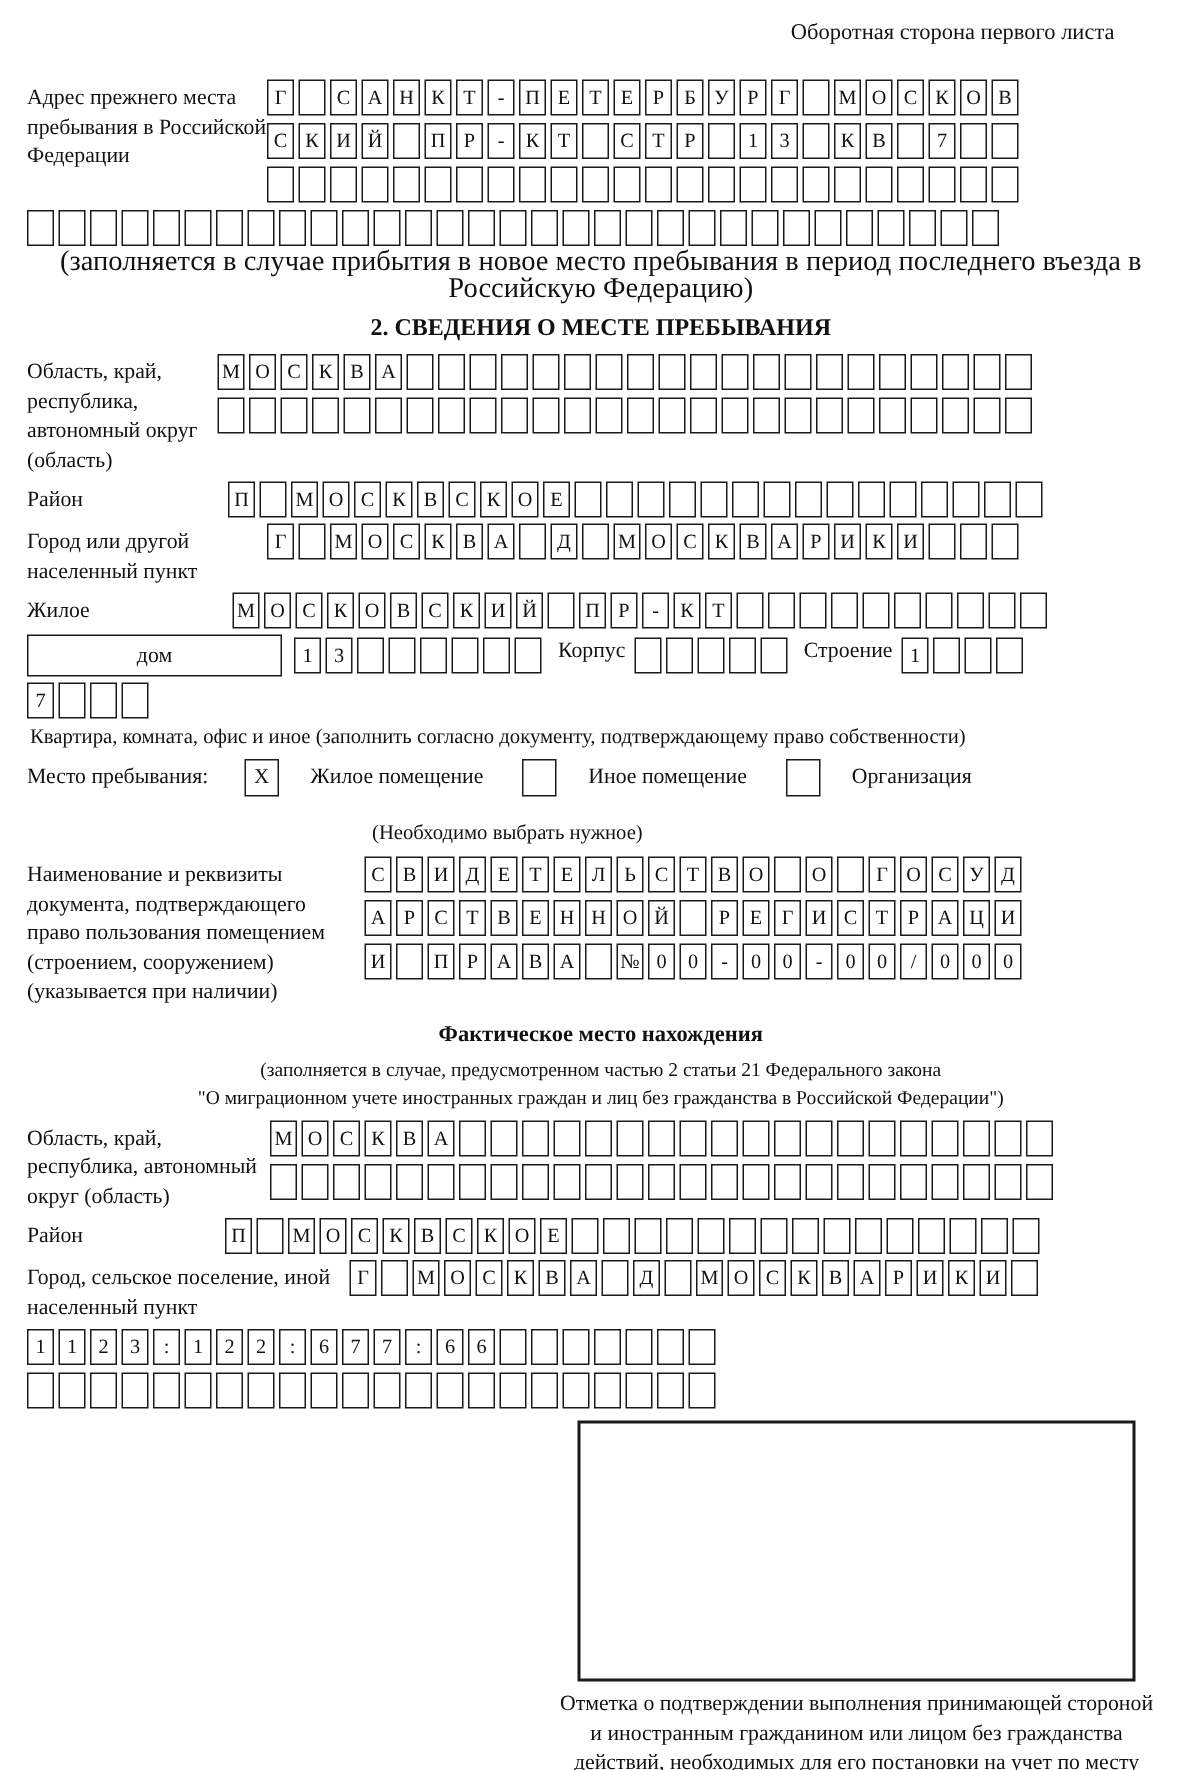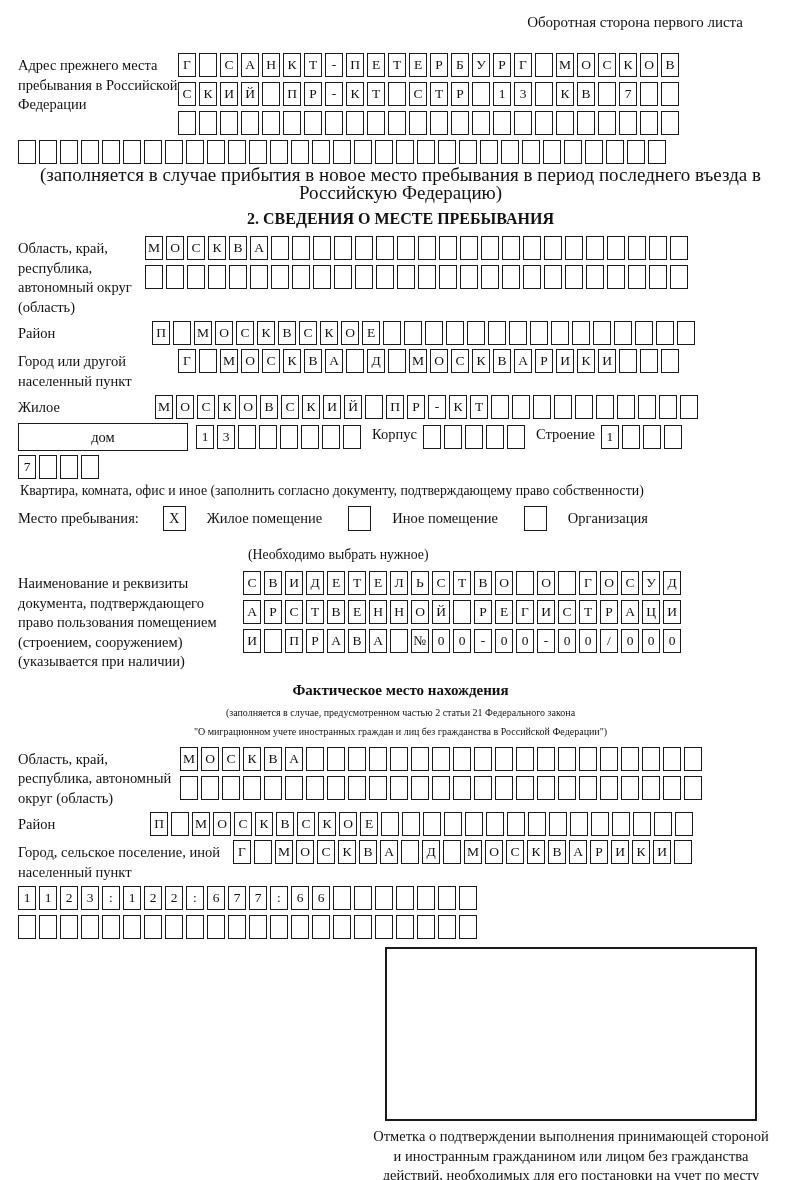--- a/index.html
+++ b/index.html
@@ -52,21 +52,21 @@
 
   .stayline{display:flex;align-items:center;margin:6px 0 2px 0;gap:12px;}
   .cb{
     width:21px;height:23px;border:1.6px solid #1a1a1a;display:flex;align-items:center;justify-content:center;
     font-size:14px;flex:0 0 auto;background:#fff;
   }
   .stay-label{margin-right:12px;}
   .opt{margin:0 14px 0 9px;}
   .stay-note{font-size:13.8px;margin:16px 0 8px 230px;}
 
-  .fact-note{font-size:10px;text-align:center;line-height:19px;margin:0 0 6px 0;}
+  .fact-note{font-size:13px;text-align:center;line-height:19px;margin:0 0 6px 0;}
 
   .stamp-wrap{width:400px;margin:8px 12px 0 auto;text-align:center;}
   .stamp-box{width:368px;height:170px;border:2px solid #1a1a1a;margin:0 auto 6px auto;background:#fff;}
   .stamp-caption{font-size:14.5px;line-height:19.5px;}
 </style>
 </head>
 <body>
 
 <div class="page">
 

